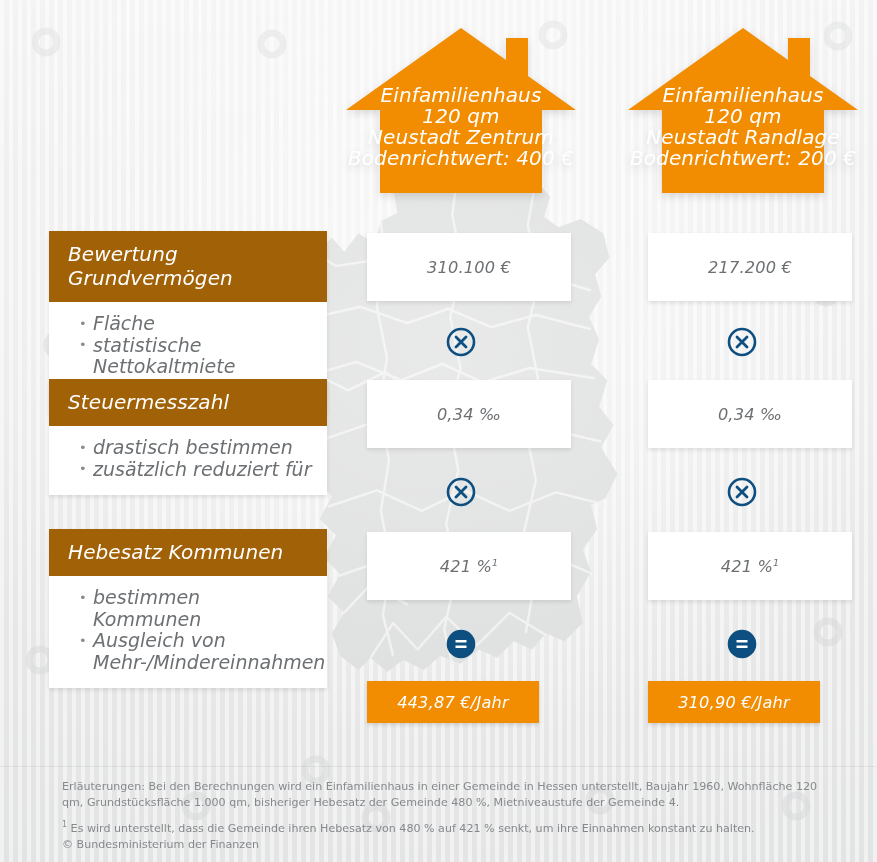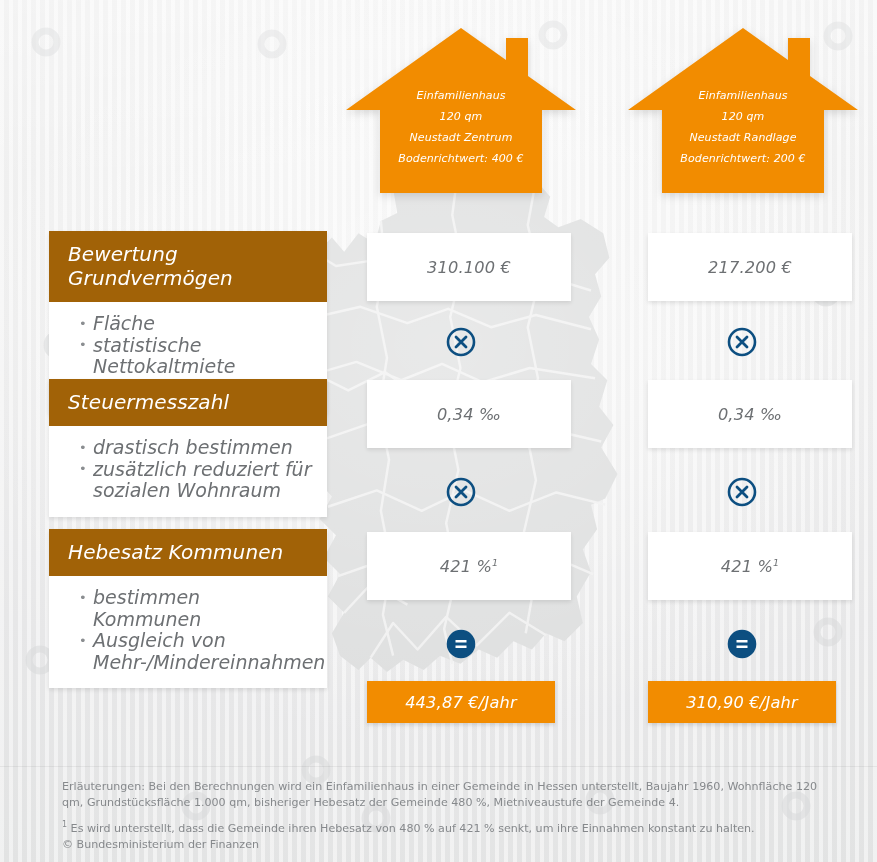--- a/index.html
+++ b/index.html
@@ -54,21 +54,21 @@
     filter: drop-shadow(0 3px 4px rgba(0,0,0,0.13));
   }
   .house svg { position: absolute; inset: 0; width: 100%; height: 100%; }
   .house-text {
     position: absolute;
     left: 0; right: 0;
     top: 57px;
     text-align: center;
     color: #ffffff;
     font-style: italic;
-    font-size: 11px;
+    font-size: 20px;
     line-height: 21px;
     letter-spacing: 0.1px;
     white-space: nowrap;
   }
   #house-left  { left: 346px; top: 28px; }
   #house-right { left: 628px; top: 28px; }
 
   
   .panel {
     position: absolute;
@@ -130,21 +130,21 @@
     letter-spacing: 0.2px;
   }
   .value-box .val sup {
     font-size: 9.5px;
     vertical-align: super;
     line-height: 0;
   }
 
   .result-box {
     position: absolute;
-    width: 188px;
+    width: 172px;
     height: 42px;
     background: #F28C00;
     box-shadow: 0 2px 4px rgba(0,0,0,0.13);
     display: flex;
     align-items: center;
     justify-content: center;
   }
   .result-box .val {
     font-style: italic;
     font-size: 16.2px;
@@ -289,21 +289,20 @@
       </ul>
     </div>
   </div>
 
   <div class="panel" id="panel-1">
     <div class="panel-header">Steuermesszahl</div>
     <div class="panel-body">
       <ul>
         <li>drastisch bestimmen</li>
         <li>zusätzlich reduziert für</li>
-        <li class="cont">sozialen Wohnraum</li>
       </ul>
     </div>
   </div>
 
   <div class="panel" id="panel-2">
     <div class="panel-header">Hebesatz Kommunen</div>
     <div class="panel-body">
       <ul>
         <li>bestimmen Kommunen</li>
         <li>Ausgleich von</li>

